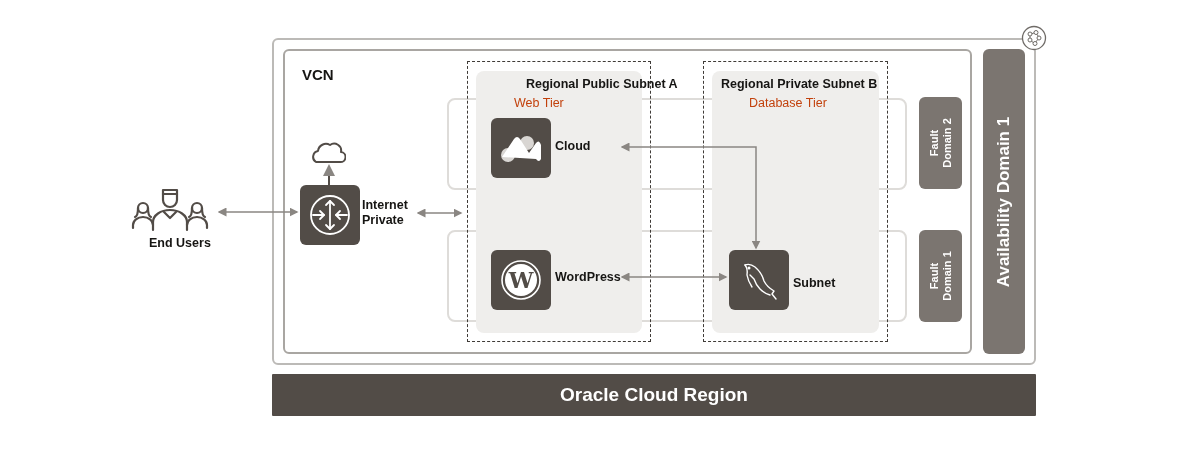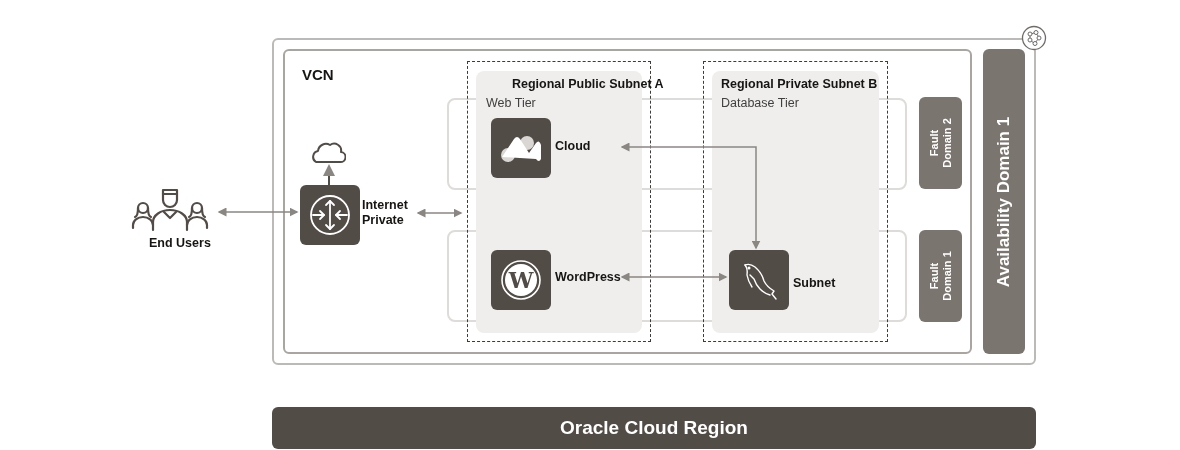--- a/index.html
+++ b/index.html
@@ -5,28 +5,28 @@
   html,body{margin:0;padding:0;background:#fff;}
   body{width:1180px;height:450px;position:relative;overflow:hidden;font-family:"Liberation Sans",sans-serif;color:#161513;}
   .abs{position:absolute;box-sizing:border-box;}
   .region-outer{left:272px;top:38px;width:764px;height:327px;border:2px solid #bcbab7;border-radius:6px;}
   .vcn{left:283px;top:49px;width:689px;height:305px;border:2px solid #a9a6a2;border-radius:6px;}
   .vcn-label{left:302px;top:66px;font-weight:bold;font-size:15px;}
   .fd-row{border:2px solid #dedcd9;border-radius:8px;background:#fff;}
   .subnet-dash{border:1.5px dashed #3f3b37;}
   .subnet-fill{background:#efeeec;border-radius:8px;}
   .subnet-title{font-weight:bold;font-size:12.5px;white-space:nowrap;}
-  .subnet-sub{font-size:12.5px;color:#404040;white-space:nowrap;}
+  .subnet-sub{font-size:12.5px;color:#c2410c;white-space:nowrap;margin-left:28px;}
   .tile{width:60px;height:60px;background:#524c47;border-radius:6px;display:flex;align-items:center;justify-content:center;}
   .node-label{font-weight:bold;font-size:12.5px;white-space:nowrap;}
   .fault{width:43px;background:#7b7570;border-radius:6px;display:flex;align-items:center;justify-content:center;}
   .fault span{color:#fff;font-weight:bold;font-size:11px;transform:rotate(-90deg);white-space:pre;text-align:center;line-height:13px;display:block;}
   .ad{left:983px;top:49px;width:42px;height:305px;background:#7b7570;border-radius:6px;display:flex;align-items:center;justify-content:center;}
   .ad span{color:#fff;font-weight:bold;font-size:17px;transform:rotate(-90deg);white-space:nowrap;display:block;}
-  .ocr{left:272px;top:374px;width:764px;height:42px;background:#524c47;border-radius:6px;display:flex;align-items:center;justify-content:center;margin-top:33px;}
+  .ocr{left:272px;top:374px;width:764px;height:42px;background:#524c47;border-radius:1px;display:flex;align-items:center;justify-content:center;}
   .ocr span{color:#fff;font-weight:bold;font-size:19px;}
   svg.lines{position:absolute;left:0;top:0;}
 </style>
 </head>
 <body>
 
 <div class="abs region-outer"></div>
 
 <div class="abs" style="left:1021px;top:25px;width:26px;height:26px;">
   <svg width="26" height="26" viewBox="0 0 26 26">
@@ -47,21 +47,21 @@
 </div>
 
 <div class="abs vcn"></div>
 <div class="abs vcn-label">VCN</div>
 
 <div class="abs fd-row" style="left:447px;top:98px;width:460px;height:92px;"></div>
 <div class="abs fd-row" style="left:447px;top:230px;width:460px;height:92px;"></div>
 
 <div class="abs subnet-dash" style="left:467px;top:61px;width:184px;height:281px;"></div>
 <div class="abs subnet-fill" style="left:476px;top:71px;width:166px;height:262px;"></div>
-<div class="abs subnet-title" style="left:472px;top:77px;padding-left:40px;">Regional Public Subnet A</div>
+<div class="abs subnet-title" style="left:486px;top:77px;padding-left:40px;">Regional Public Subnet A</div>
 <div class="abs subnet-sub" style="left:486px;top:96px;">Web Tier</div>
 
 <div class="abs subnet-dash" style="left:703px;top:61px;width:185px;height:281px;"></div>
 <div class="abs subnet-fill" style="left:712px;top:71px;width:167px;height:262px;"></div>
 <div class="abs subnet-title" style="left:721px;top:77px;text-align:center;">Regional Private Subnet B</div>
 <div class="abs subnet-sub" style="left:721px;top:96px;">Database Tier</div>
 
 <div class="abs fault" style="left:919px;top:97px;height:92px;">
   <span>Fault
 Domain 2</span>

